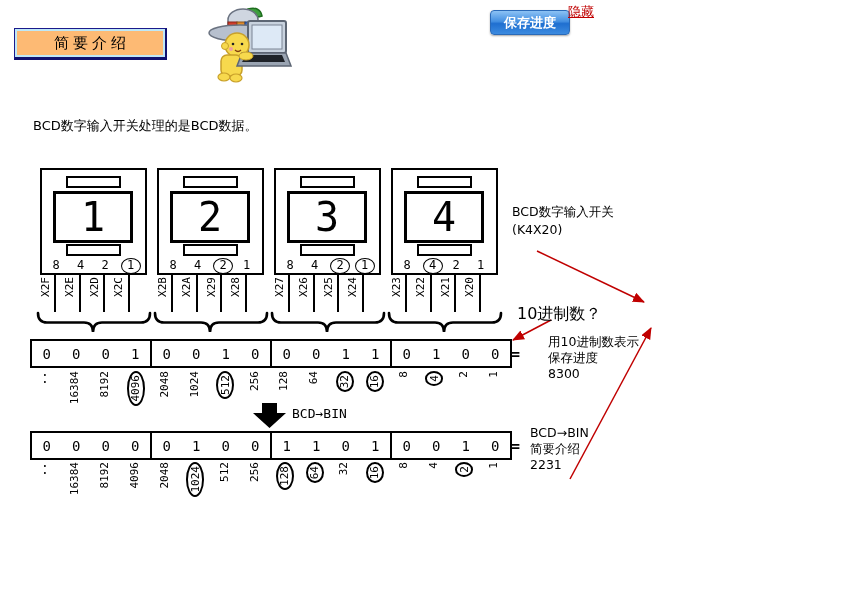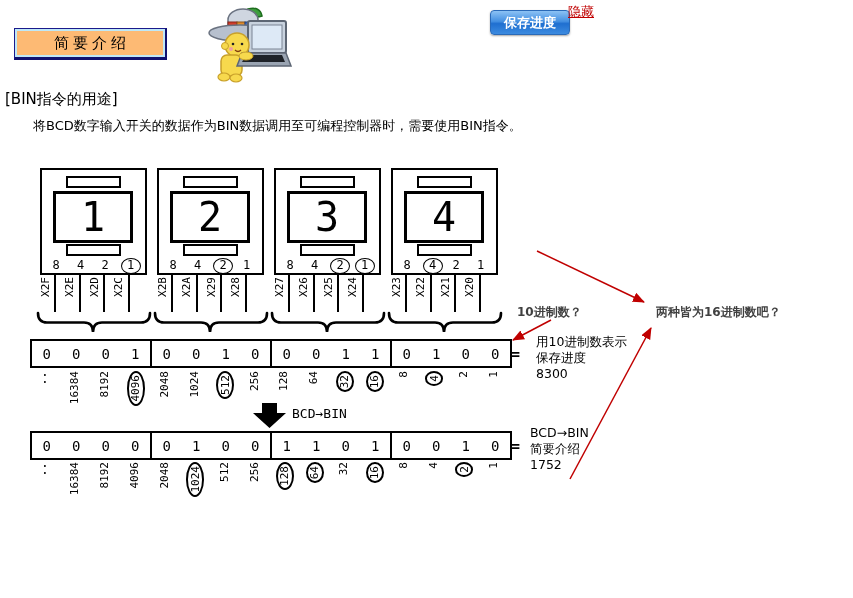--- a/index.html
+++ b/index.html
@@ -45,21 +45,21 @@
 
   .wt{width:18px;display:flex;justify-content:center;align-items:flex-start;}
   .wt span{writing-mode:vertical-rl;transform:rotate(180deg);display:block;
     font-family:"DejaVu Sans Mono",monospace;font-size:11px;}
   .wt.circ{width:12px;border:2px solid #000;border-radius:50%;padding:2px 1px;margin-left:1px;}
   .wt.dots{flex-direction:column;align-items:center;font-size:15px;line-height:7px;padding-top:2px;}
 
   .eq{font-family:"DejaVu Sans Mono",monospace;font-size:15px;font-weight:bold;}
   .caption{font-size:12.5px;line-height:16px;}
   .anno{font-size:12.5px;line-height:18px;}
-  .red-note{color:#404040;font-weight:bold;font-size:12px;}
+  .red-note{color:#000000;font-weight:normal;font-size:16px;}
   .arrow-label{font-family:"DejaVu Sans Mono",monospace;font-size:13px;}
 
   svg.overlay{position:absolute;left:0;top:0;pointer-events:none;}
 </style>
 </head>
 <body>
 
 <div id="screen">
 
   <div class="abs intro-btn">简要介绍</div>
@@ -83,23 +83,22 @@
     <ellipse cx="34" cy="71" rx="6" ry="4" fill="#f7d94d" stroke="#c8a02a" stroke-width="1.2"></ellipse>
     <ellipse cx="46" cy="72" rx="6" ry="4" fill="#f7d94d" stroke="#c8a02a" stroke-width="1.2"></ellipse>
     <polygon points="52,47 96,47 101,60 47,60" fill="#9aa4b2" stroke="#5d6674" stroke-width="1.5"></polygon>
     <polygon points="56,49 92,49 95,56 52,56" fill="#1e2228"></polygon>
     <ellipse cx="56" cy="50" rx="7" ry="4" fill="#f7d94d" stroke="#c8a02a" stroke-width="1"></ellipse>
   </svg>
 
   <div class="abs save-btn">保存进度</div>
   <a class="abs hide-link">隐藏</a>
 
-  <div class="abs page-title">[BIN指令的用途]</div>
   <div class="abs desc">
-    <div>将BCD数字输入开关的数据作为BIN数据调用至可编程控制器时，需要使用BIN指令。</div>
+    <div>BCD数字输入开关处理的是BCD数据。</div>
   </div>
 
   <svg class="overlay" width="853" height="598" viewBox="0 0 853 598">
     <defs>
       <marker id="ah" markerUnits="userSpaceOnUse" markerWidth="14" markerHeight="12" refX="11" refY="5" orient="auto">
         <path d="M0,0 L12,5 L0,10 z" fill="#c00000"></path>
       </marker>
     </defs>
     <g stroke="#000" stroke-width="2.6" fill="none" stroke-linecap="round">
       <path d="M38,313 Q38,322.5 47,322.5 H84 Q93,322.5 93,332 Q93,322.5 102,322.5 H141 Q150,322.5 150,313"></path>
@@ -110,35 +109,38 @@
     <polygon points="262,403 277,403 277,413 286,413 269.5,428 253,413 262,413" fill="#000"></polygon>
     <g stroke="#c00000" stroke-width="1.5">
       <line x1="537" y1="251" x2="644" y2="302" marker-end="url(#ah)"></line>
       <line x1="551" y1="320" x2="513" y2="340" marker-end="url(#ah)"></line>
       <line x1="570" y1="479" x2="651" y2="328" marker-end="url(#ah)"></line>
     </g>
   </svg>
 
   <div class="abs arrow-label" style="left:292px;top:406px;">BCD→BIN</div>
 
+  <div class="abs anno" style="left:512px;top:203px;">
+    <div>BCD数字输入开关</div>
+    <div>(K4X20)</div>
+  </div>
   <div class="abs red-note" style="left:517px;top:304px;">10进制数？</div>
-  <div class="abs red-note" style="left:656px;top:304px;">两种皆为16进制数吧？</div>
 
   <div class="abs eq" style="left:511px;top:345px;">=</div>
-  <div class="abs caption" style="left:536px;top:334px;">
+  <div class="abs caption" style="left:548px;top:334px;">
     <div>用10进制数表示</div>
     <div>保存进度</div>
     <div>8300</div>
   </div>
 
   <div class="abs eq" style="left:511px;top:437px;">=</div>
   <div class="abs caption" style="left:530px;top:425px;">
     <div>BCD→BIN</div>
     <div>简要介绍</div>
-    <div>1752</div>
+    <div>2231</div>
   </div>
 
 <div class="abs switch-box" style="left: 40px;">
       <div class="sw-bar" style="top: 6px;"></div>
       <div class="sw-digit">1</div>
       <div class="sw-bar" style="top: 74px;"></div>
       <div class="sw-w" style="left: 5px;">8</div>
       <div class="sw-w" style="left: 29.5px;">4</div>
       <div class="sw-w" style="left: 54px;">2</div>
       <div class="sw-w circ" style="left: 78.5px;">1</div>

